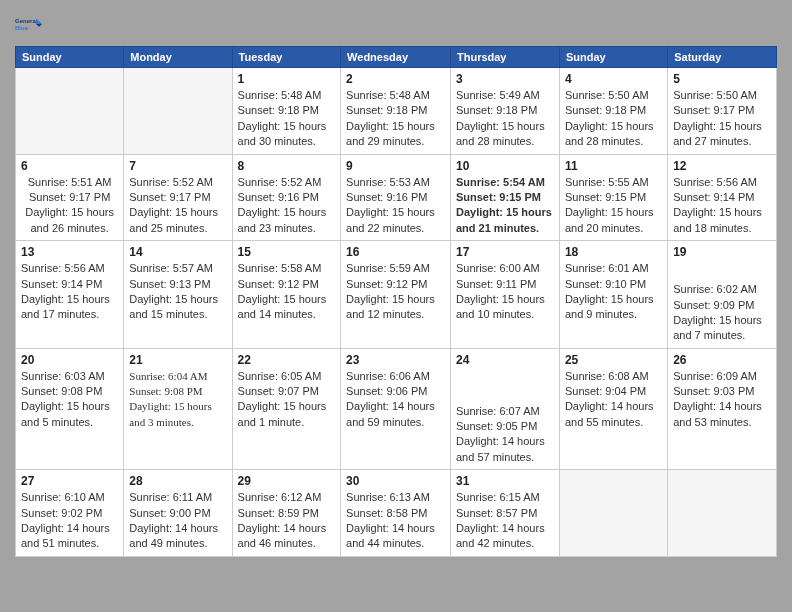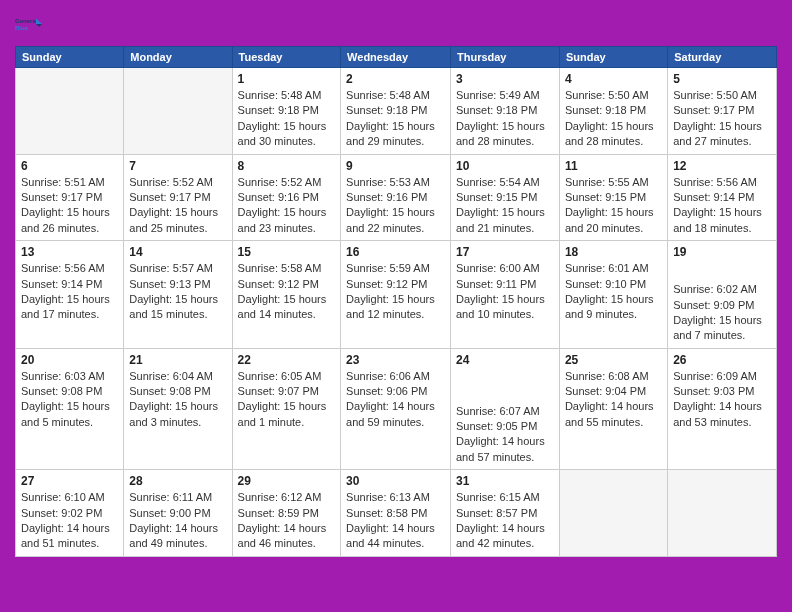--- a/index.html
+++ b/index.html
@@ -7,21 +7,21 @@
       font-family: Arial, sans-serif;
       background: #fff;
       width: 792px;
       height: 612px;
       overflow: hidden;
     }
     .container {
       width: 792px;
       height: 612px;
       padding: 10px 15px;
-      background: #a21caf;
+      background: #a3a3a3;
     }
     .header {
       display: flex;
       justify-content: space-between;
       align-items: flex-start;
       margin-bottom: 8px;
     }
     .logo {
       display: flex;
       align-items: center;
@@ -147,21 +147,21 @@
             <div class="day-num">5</div>
             <div class="day-info" style="white-space: pre-line;">Sunrise: 5:50 AM
 Sunset: 9:17 PM
 Daylight: 15 hours
 and 27 minutes.</div>
           </td>
         </tr>
         <tr>
           <td>
             <div class="day-num">6</div>
-            <div class="day-info" style="white-space: pre-line;">Sunrise: 5:51 AM
+            <div class="day-info" style="white-space: pre-line; text-align: center;">Sunrise: 5:51 AM
 Sunset: 9:17 PM
 Daylight: 15 hours
 and 26 minutes.</div>
           </td>
           <td>
             <div class="day-num">7</div>
             <div class="day-info" style="white-space: pre-line;">Sunrise: 5:52 AM
 Sunset: 9:17 PM
 Daylight: 15 hours
 and 25 minutes.</div>
@@ -175,21 +175,21 @@
           </td>
           <td>
             <div class="day-num">9</div>
             <div class="day-info" style="white-space: pre-line;">Sunrise: 5:53 AM
 Sunset: 9:16 PM
 Daylight: 15 hours
 and 22 minutes.</div>
           </td>
           <td>
             <div class="day-num">10</div>
-            <div class="day-info" style="white-space: pre-line;">Sunrise: 5:54 AM
+            <div class="day-info" style="white-space: pre-line; font-weight: bold;">Sunrise: 5:54 AM
 Sunset: 9:15 PM
 Daylight: 15 hours
 and 21 minutes.</div>
           </td>
           <td>
             <div class="day-num">11</div>
             <div class="day-info" style="white-space: pre-line;">Sunrise: 5:55 AM
 Sunset: 9:15 PM
 Daylight: 15 hours
 and 20 minutes.</div>
@@ -256,21 +256,21 @@
         <tr>
           <td>
             <div class="day-num">20</div>
             <div class="day-info" style="white-space: pre-line;">Sunrise: 6:03 AM
 Sunset: 9:08 PM
 Daylight: 15 hours
 and 5 minutes.</div>
           </td>
           <td>
             <div class="day-num">21</div>
-            <div class="day-info" style="white-space: pre-line;">Sunrise: 6:04 AM
+            <div class="day-info" style="white-space: pre-line; font-family: Liberation Serif, serif;">Sunrise: 6:04 AM
 Sunset: 9:08 PM
 Daylight: 15 hours
 and 3 minutes.</div>
           </td>
           <td>
             <div class="day-num">22</div>
             <div class="day-info" style="white-space: pre-line;">Sunrise: 6:05 AM
 Sunset: 9:07 PM
 Daylight: 15 hours
 and 1 minute.</div>

